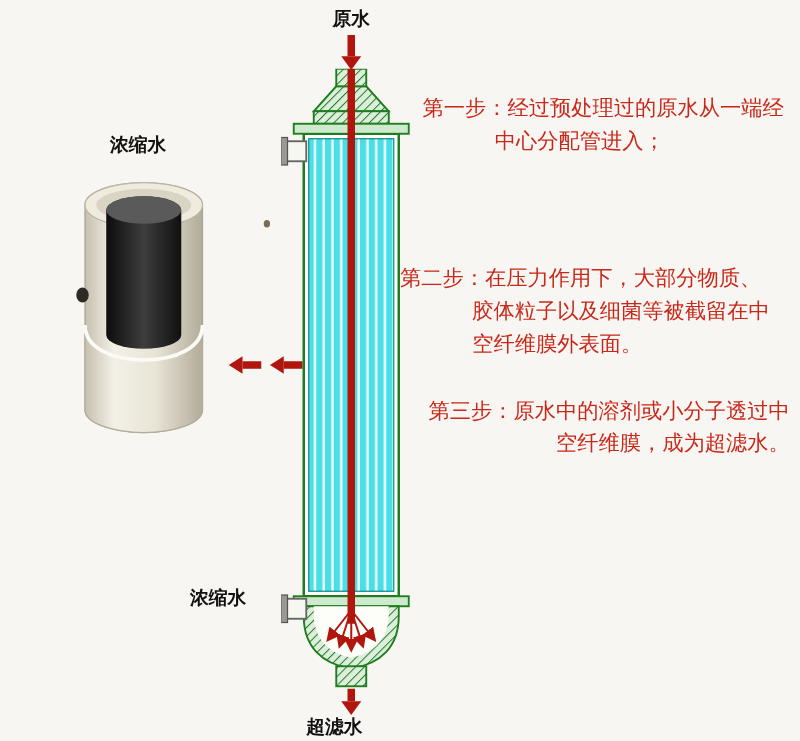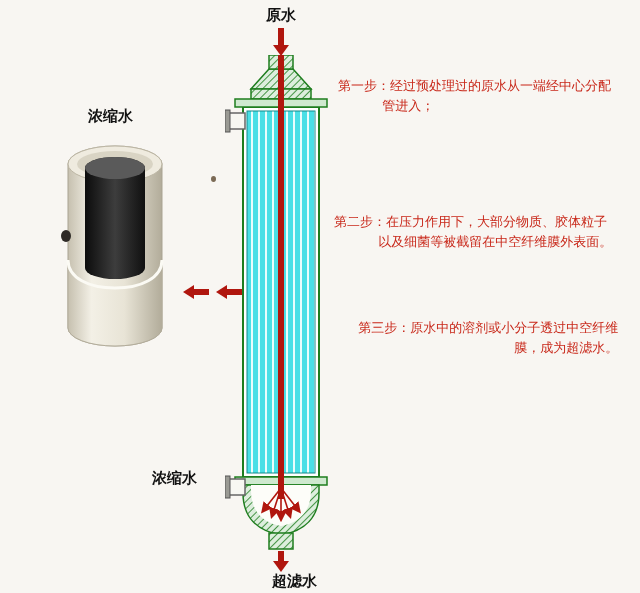--- a/index.html
+++ b/index.html
@@ -1,31 +1,31 @@
 <!DOCTYPE html>
 <html style="--background: #f8f6f2; --arrow: #b0160e; --step-text: #c8281a; --label-text: #111111; --membrane-green: #1e7d1e; --fiber-cyan: #4adfe6; --core-pipe-red: #b0160e; --shell-cream: #e8e4d6; --core-dark: #1f1f1f;"><head>
 <meta charset="utf-8">
 <style>
   html,body { margin:0; padding:0; }
   .stage {
     position:relative;
     width:640px; height:593px;
     background:var(--background,#f8f6f2);
-    font-family:Liberation Sans, sans-serif;
+    font-family:Liberation Mono, monospace;
     overflow:hidden;
   }
   .flow-label {
     position:absolute;
     font-size:15px; font-weight:bold;
     color:var(--label-text,#111);
     white-space:nowrap;
   }
   .step {
     position:absolute;
-    font-size:13px; line-height:1.55;
+    font-size:17px; line-height:1.55;
     color:var(--step-text,#c8281a);
     padding-left:3.4em; text-indent:-3.4em; 
   }
   
   .v-arrow { position:absolute; display:flex; flex-direction:column; align-items:center; }
   .v-arrow .shaft { width:6px; background:var(--arrow,#b0160e); }
   .v-arrow .head  { width:0; height:0;
     border-left:8px solid transparent; border-right:8px solid transparent;
     border-top:11px solid var(--arrow,#b0160e); }
   
@@ -143,25 +143,25 @@
     <g>
       <rect x="3" y="424" width="17" height="16" fill="#f7f7f2" stroke="#666" stroke-width="1.5"></rect>
       <rect x="0" y="421" width="5" height="22" fill="#9a9a94" stroke="#555" stroke-width="1"></rect>
     </g>
   </svg>
 
   <div class="v-arrow" style="left:273px; top:551px; width:16px;">
     <div class="shaft" style="height:10px;"></div>
     <div class="head"></div>
   </div>
-  <div class="flow-label" style="left:245px; top:572px; width:72px; text-align:right;">超滤水</div>
+  <div class="flow-label" style="left:245px; top:572px; width:72px; text-align:left;">超滤水</div>
 
   <div class="step" style="left:338px; top:76px; width:236px;">
     <span>第一步：</span><span>经过预处理过的原水从一端经中心分配管进入；</span>
   </div>
-  <div class="step" style="left:334px; top:212px; width:240px;">
+  <div class="step" style="left:320px; top:212px; width:240px;">
     <span>第二步：</span><span>在压力作用下，大部分物质、胶体粒子以及细菌等被截留在中空纤维膜外表面。</span>
   </div>
   <div class="step" style="left:338px; top:318px; width:236px;text-align:right;">
     <span>第三步：</span><span>原水中的溶剂或小分子透过中空纤维膜，成为超滤水。</span>
   </div>
 
 </div>
 
 </body></html>

